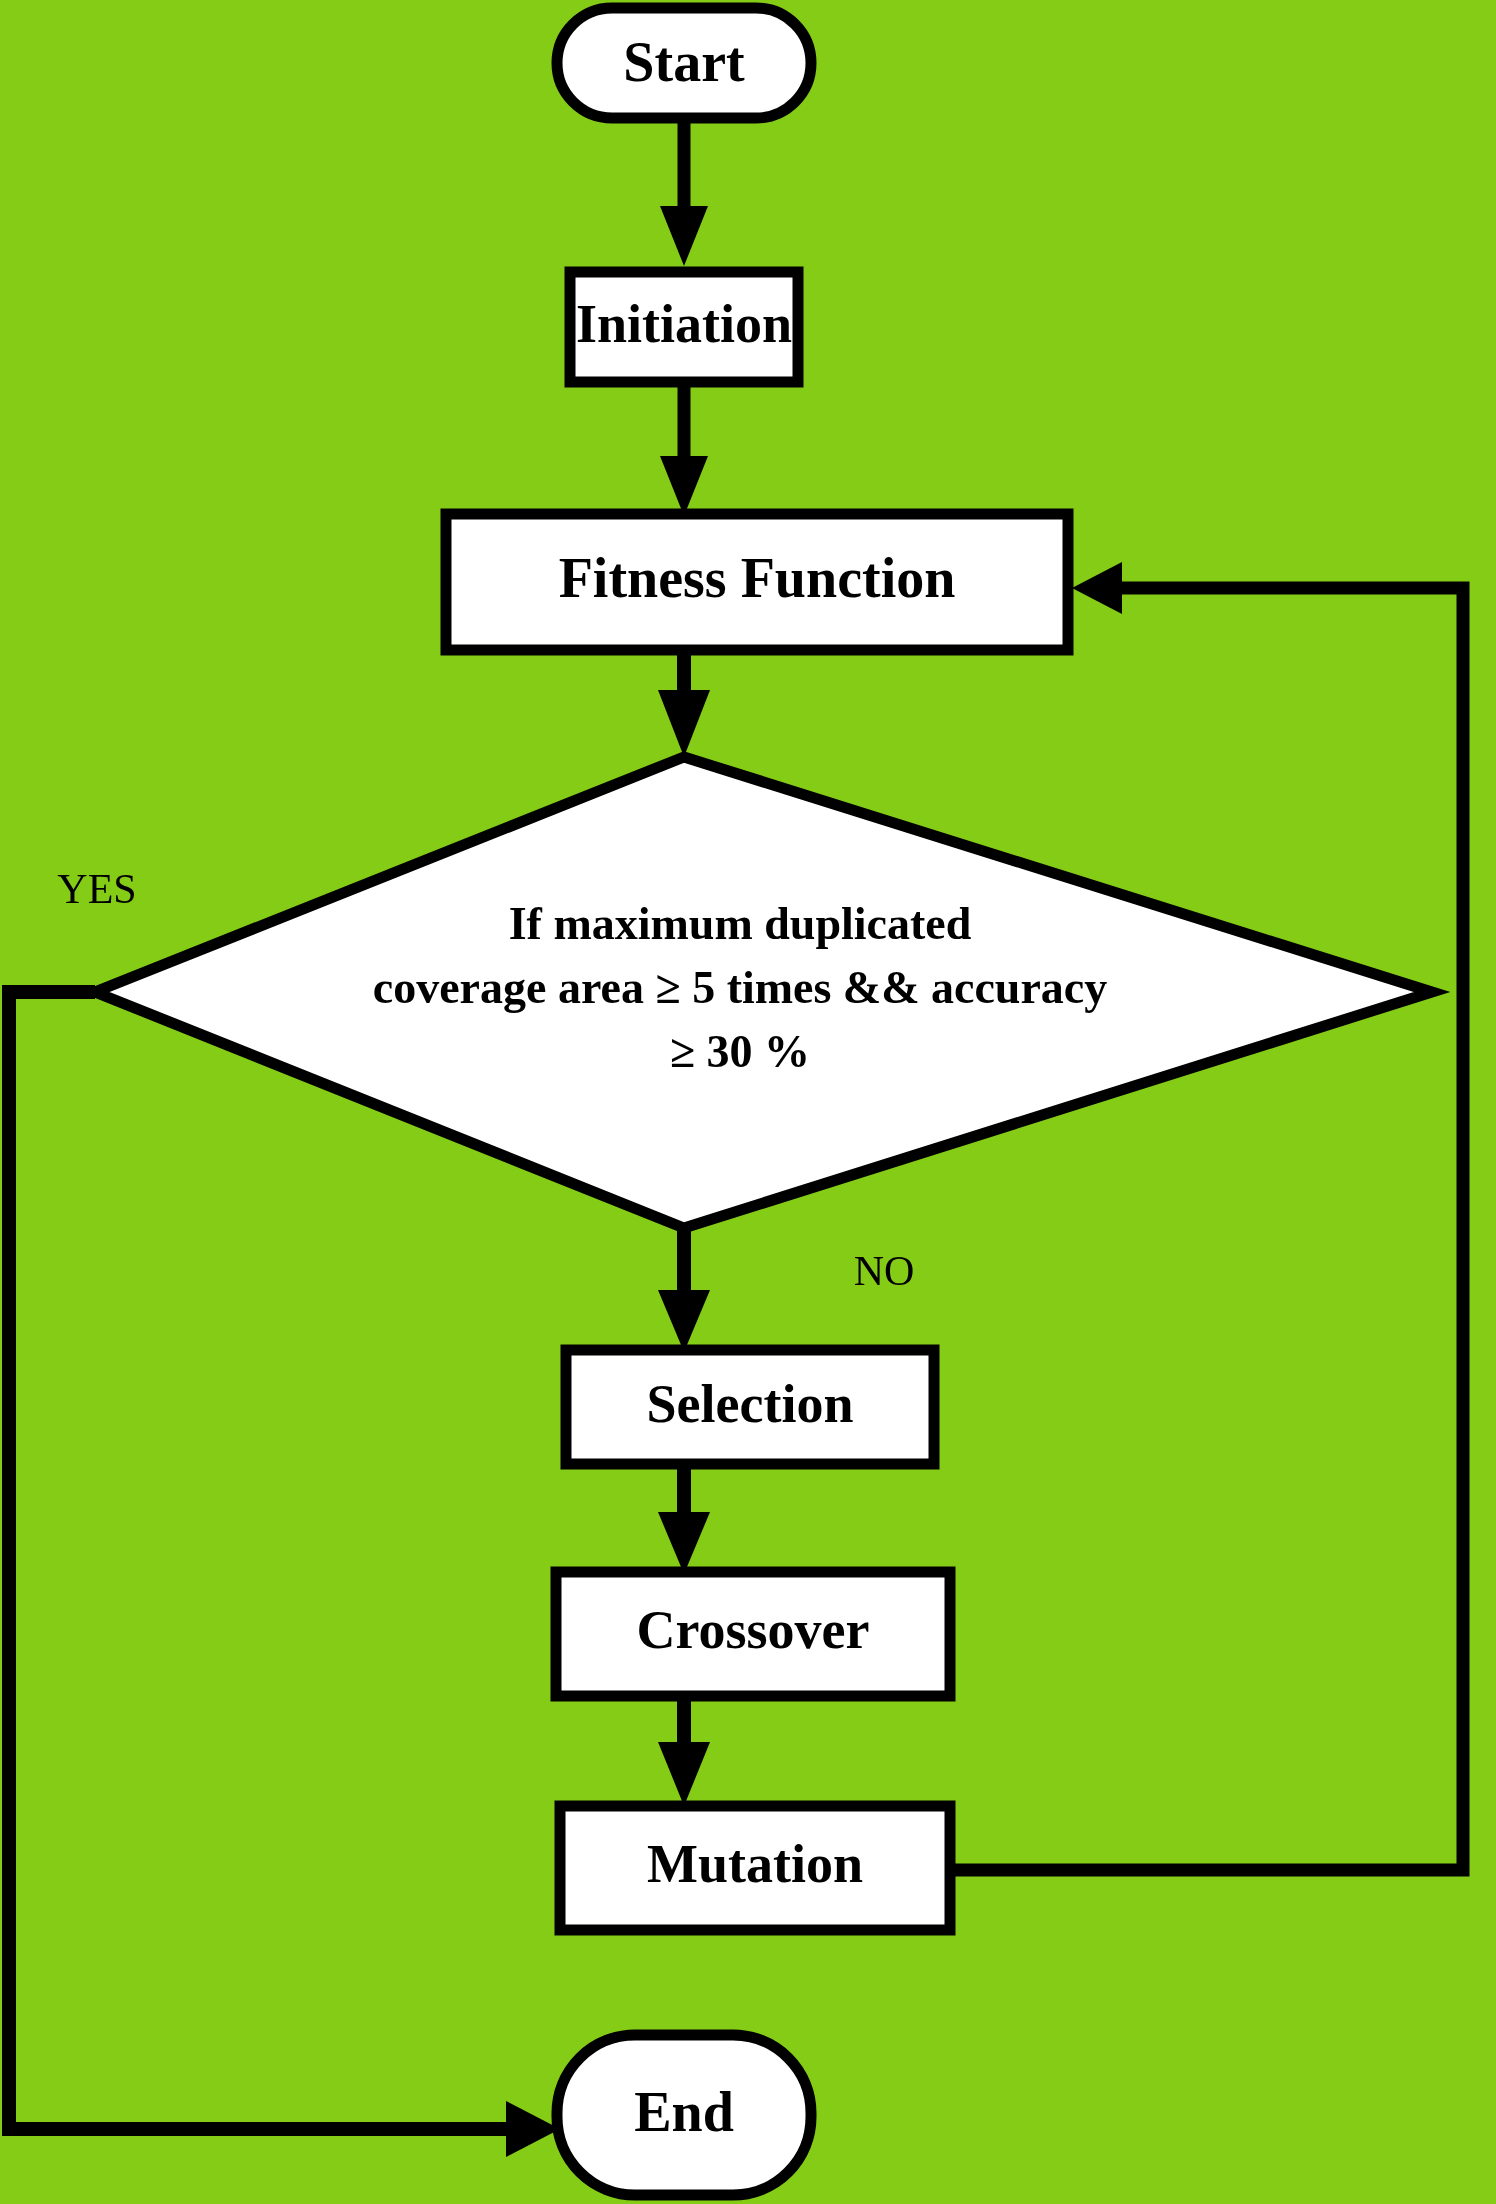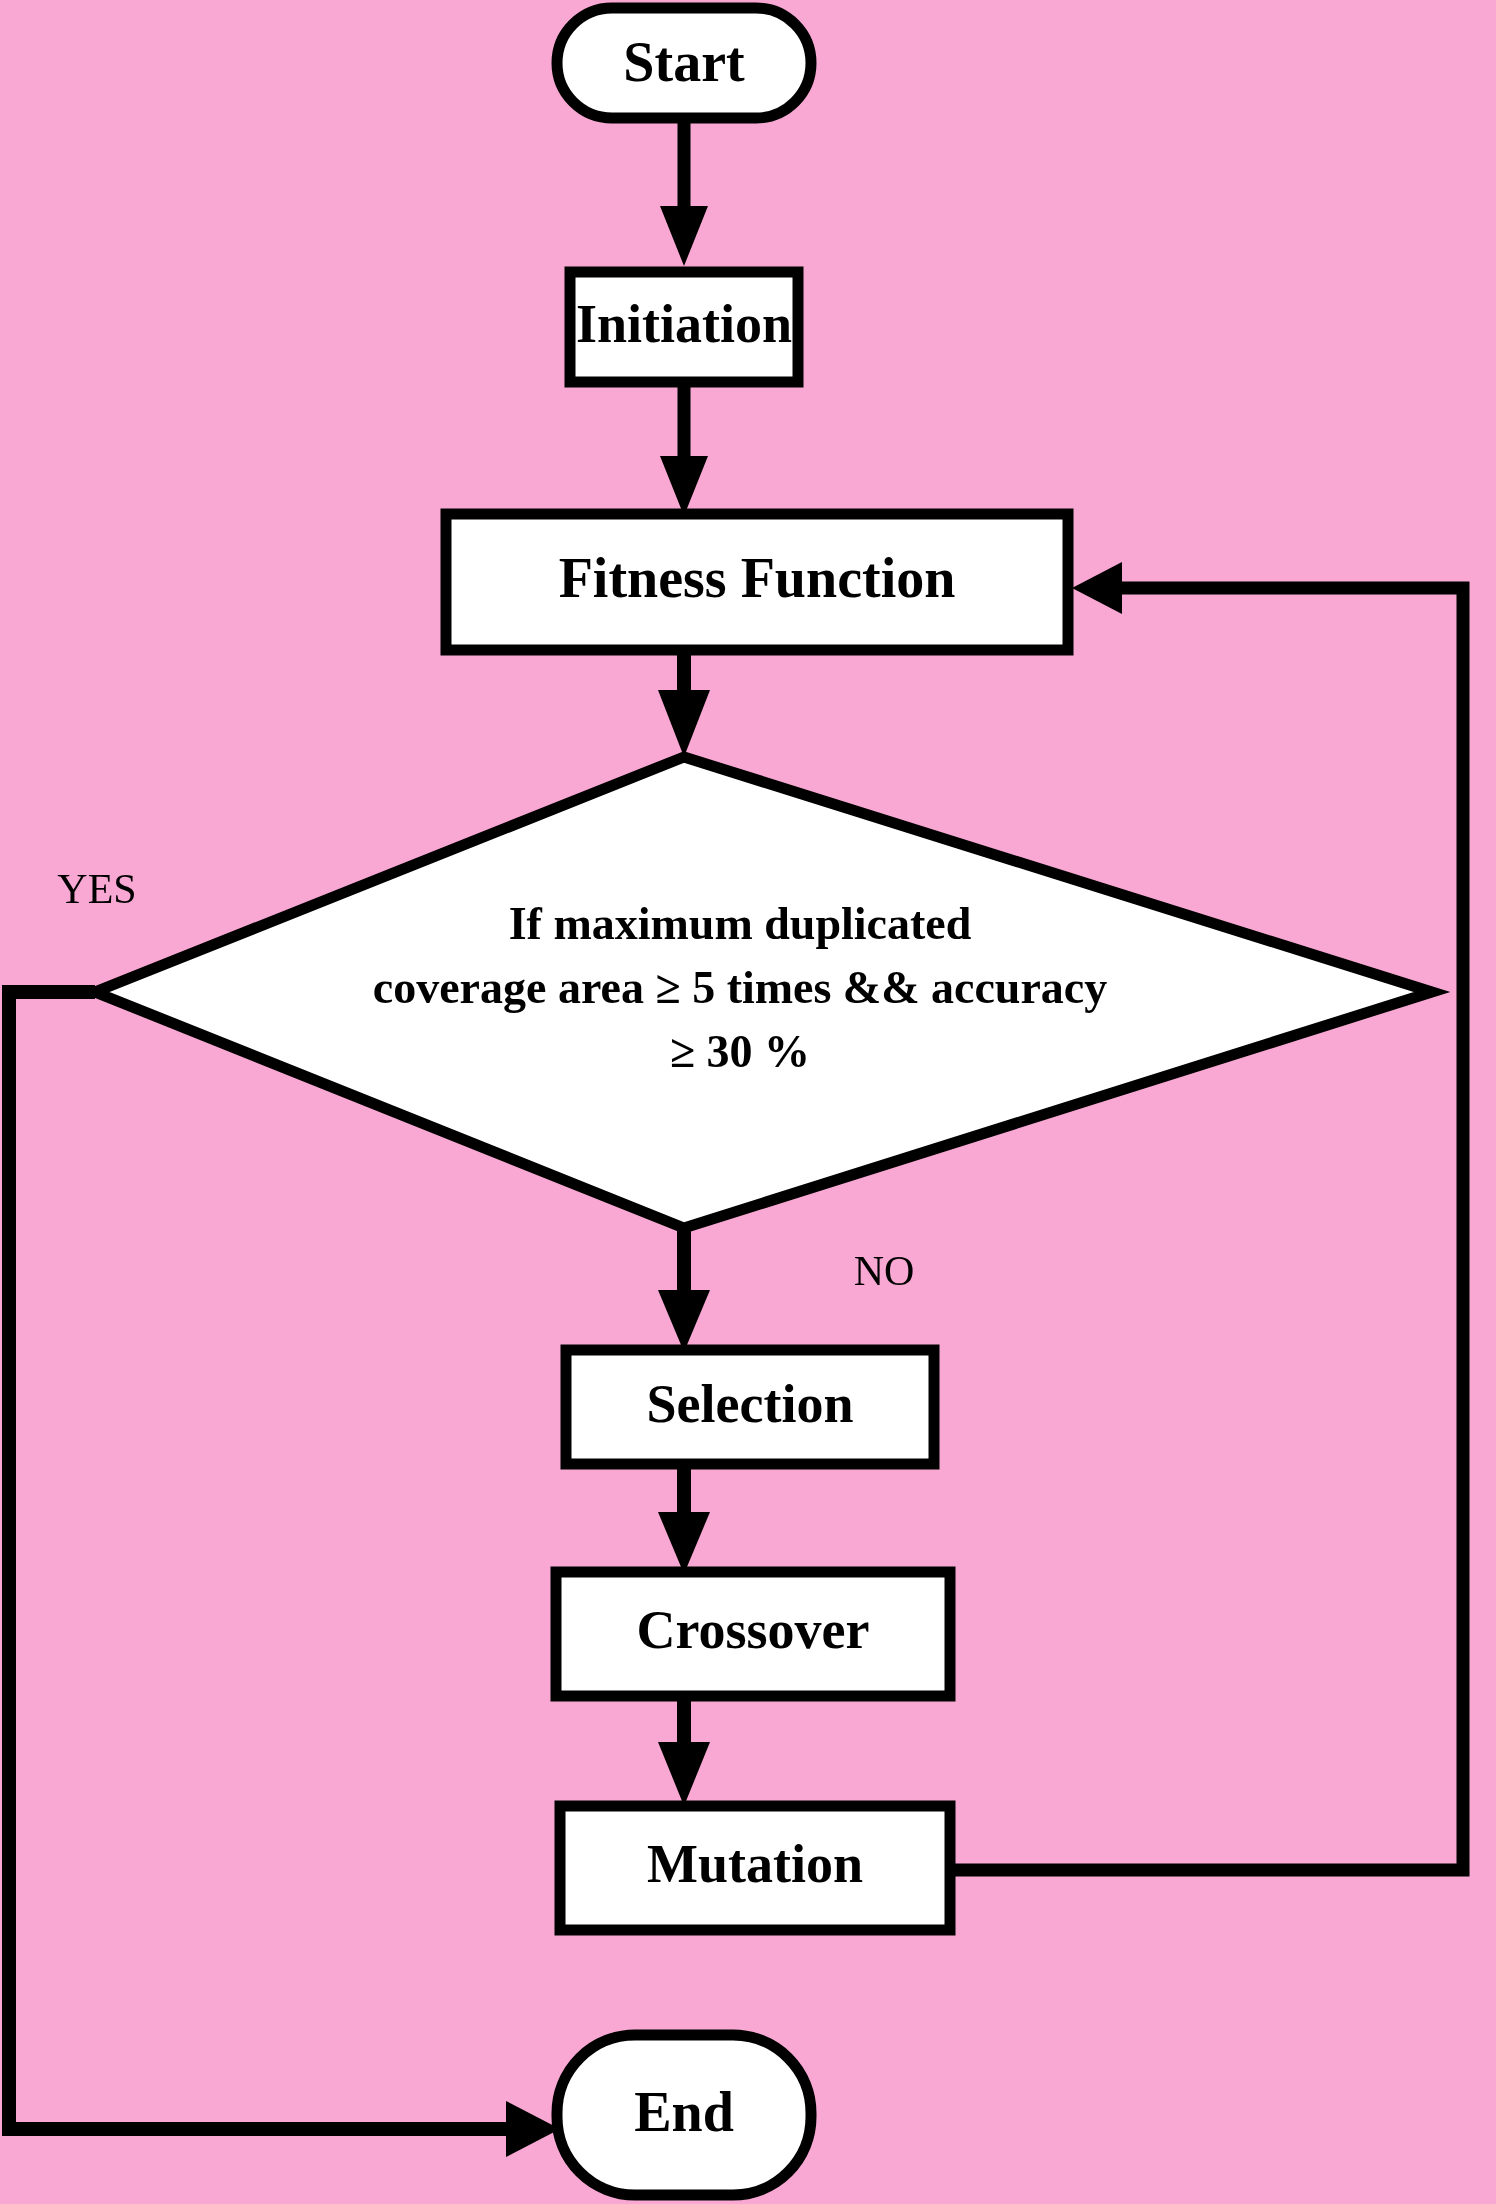--- a/index.html
+++ b/index.html
@@ -10,21 +10,21 @@
   body {
     width: 1496px;
     height: 2204px;
     overflow: hidden;
     font-family: "Liberation Serif", "DejaVu Serif", serif;
   }
   #flowchart-root {
     position: relative;
     width: 1496px;
     height: 2204px;
-    background: #f9a8d4;
+    background: #84cc16;
   }
   svg.diagram {
     display: block;
     width: 1496px;
     height: 2204px;
   }
   .shape-stroke {
     fill: #ffffff;
     stroke: #000000;
   }

